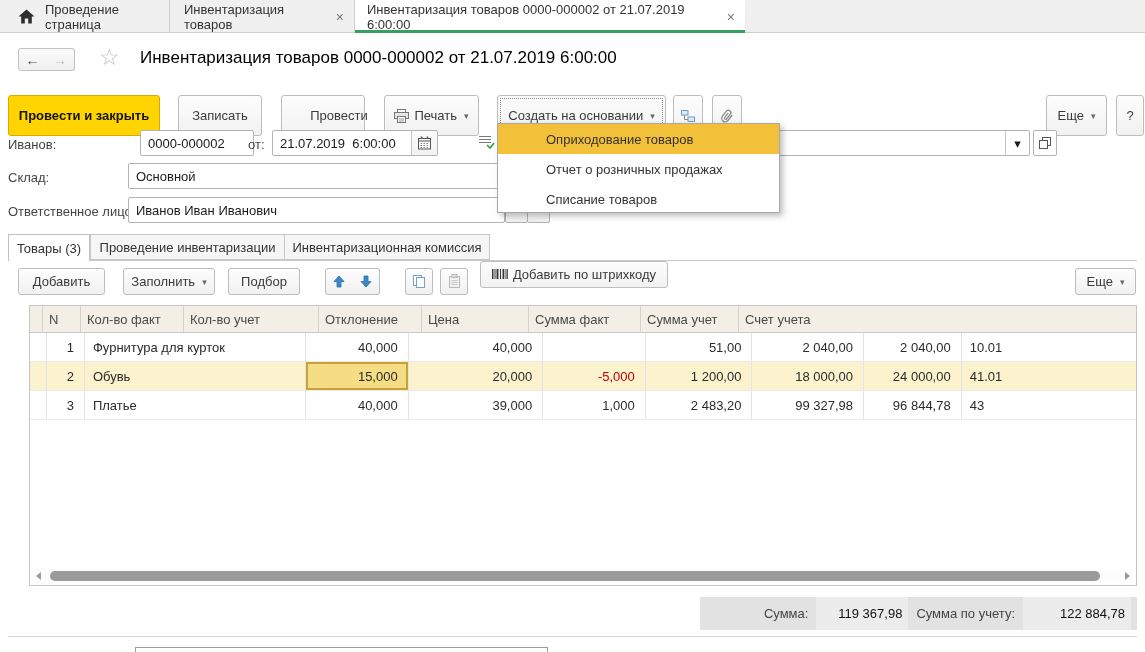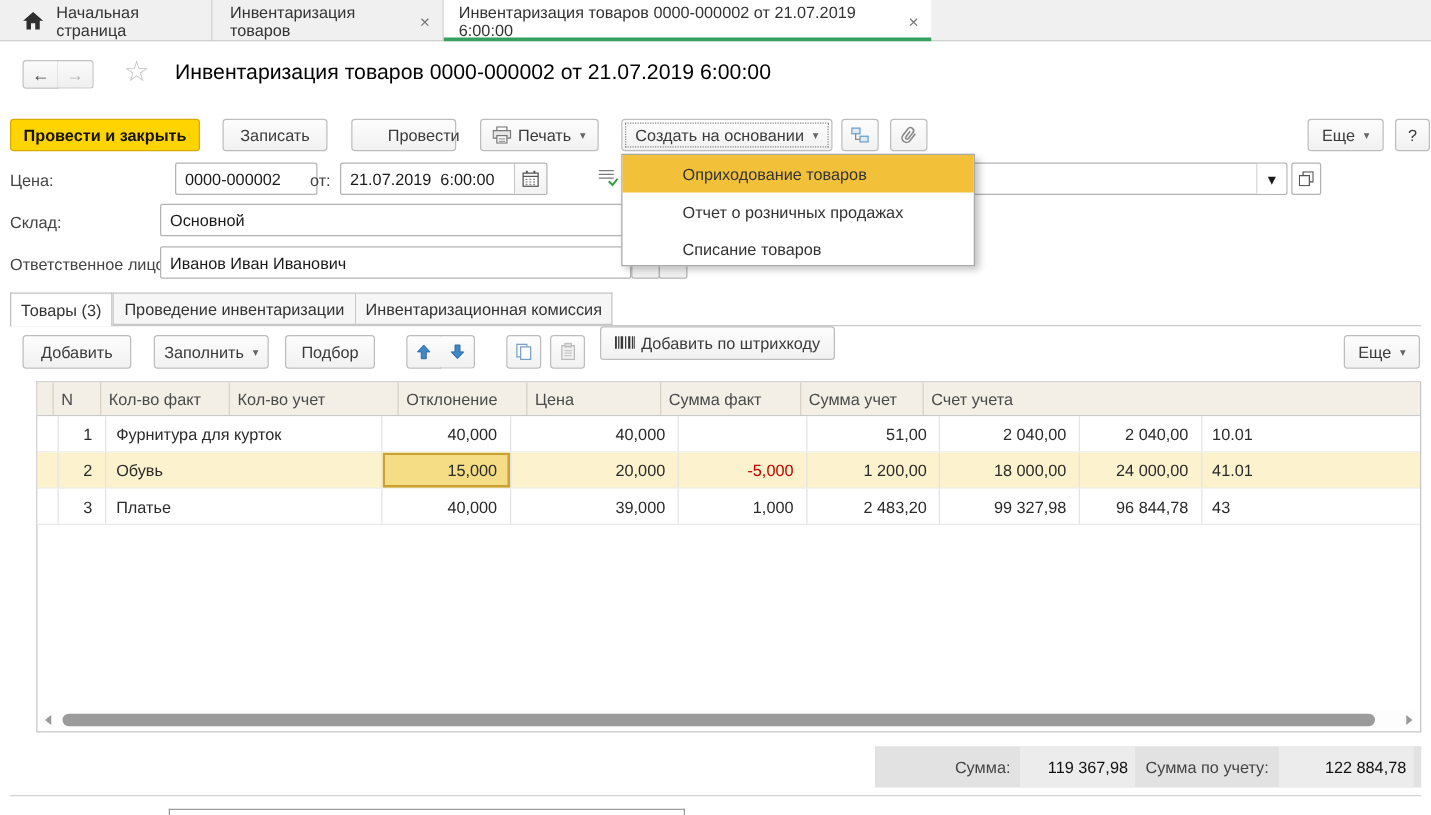--- a/index.html
+++ b/index.html
@@ -18,21 +18,21 @@
   .wtab-underline { position:absolute; left:0; right:0; bottom:0; height:3px; }
 
   
   .navbtn { position:absolute; top:48px; width:29px; height:23px; background:linear-gradient(#fbfbfb,#efefef); border:1px solid #c2c2c2; display:flex; align-items:center; justify-content:center; font-size:14px; }
   .nav-back { left:18px; border-radius:3px 0 0 3px; color:#4a4a4a; font-weight:bold; }
   .nav-fwd { left:46px; border-radius:0 3px 3px 0; border-left:none; color:#b8b8b8; font-weight:bold; }
   .star { position:absolute; left:99px; top:44px; font-size:23px; color:#c2c2c2; }
   .page-title { position:absolute; left:140px; top:48px; font-size:17px; color:#000; white-space:nowrap; }
 
   
-  .btn { position:absolute; height:26px; display:flex; align-items:center; justify-content:center; gap:5px; background:linear-gradient(#fdfdfd,#f1f1f1); border:1px solid #bdbdbd; border-radius:3px; color:#3a3a3a; white-space:nowrap; }
+  .btn { position:absolute; height:41px; display:flex; align-items:center; justify-content:center; gap:5px; background:linear-gradient(#fdfdfd,#f1f1f1); border:1px solid #bdbdbd; border-radius:3px; color:#3a3a3a; white-space:nowrap; }
   .btn .caret { font-size:9px; color:#666; margin-left:2px; }
   .btn-yellow { background:#ffd400; border-color:#d8ab00; font-weight:bold; color:#141400; }
   .btn-focus { outline:1px dotted #8a8a8a; outline-offset:-4px; }
 
   
   .lbl { position:absolute; color:#444; white-space:nowrap; }
   .field { position:absolute; height:26px; background:#fff; border:1px solid #b3b3b3; border-radius:2px; display:flex; align-items:center; padding:0 7px; color:#1a1a1a; }
   .pre { white-space:pre; }
   .field-btn-inner { position:absolute; right:0; top:0; bottom:0; width:26px; border-left:1px solid #c5c5c5; display:flex; align-items:center; justify-content:center; background:linear-gradient(#fcfcfc,#f2f2f2); border-radius:0 2px 2px 0; }
   .mini-btn { position:absolute; height:26px; background:linear-gradient(#fcfcfc,#f0f0f0); border:1px solid #b3b3b3; border-radius:2px; display:flex; align-items:center; justify-content:center; }
@@ -84,21 +84,21 @@
 
 <div class="screen">
 
   <div class="tabbar">
     <div class="wtab wtab-home">
       <span class="icon">
         <svg width="17" height="15" viewBox="0 0 17 15">
             <path d="M8.5 0.5 L16.5 7.5 H13.8 V14.5 H10.2 V9.5 H6.8 V14.5 H3.2 V7.5 H0.5 Z" fill="#2e2e2e"></path>
           </svg>
       </span>
-      <span>Начальная страница</span>
+      <span>Проведение страница</span>
     </div>
     <div class="wtab wtab-2">
       <span>Инвентаризация товаров</span>
       <span class="x">×</span>
     </div>
     <div class="wtab wtab-active">
       <span>Инвентаризация товаров 0000-000002 от 21.07.2019 6:00:00</span>
       <span class="x">×</span>
       <span class="wtab-underline" id="tab-underline" style="background: rgb(53, 160, 95);"></span>
     </div>
@@ -156,21 +156,21 @@
     </span>
   </div>
   <div class="btn" style="left:1046px; top:95px; width:61px;">
     <span>Еще</span>
     <span class="caret">▾</span>
   </div>
   <div class="btn" style="left:1116px; top:95px; width:28px;">
     <span>?</span>
   </div>
 
-  <div class="lbl" style="left:8px; top:137px;">Цена:</div>
+  <div class="lbl" style="left:8px; top:137px;">Иванов:</div>
   <div class="field" style="left:140px; top:130px; width:114px;">
     <span>0000-000002</span>
   </div>
   <div class="lbl" style="left:248px; top:137px;">от:</div>
   <div class="field" style="left:272px; top:130px; width:166px; padding-right:30px;">
     <span class="pre">21.07.2019  6:00:00</span>
     <span class="field-btn-inner">
       <span class="icon">
         <svg width="15" height="14" viewBox="0 0 15 14" fill="none" stroke="#555">
             <rect x="1.5" y="2.5" width="12" height="10.5" fill="#fff"></rect>

